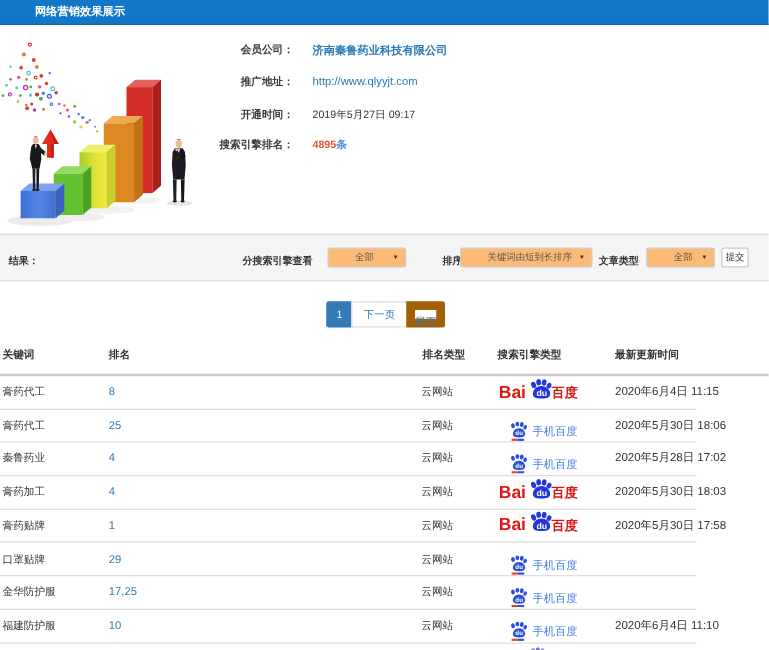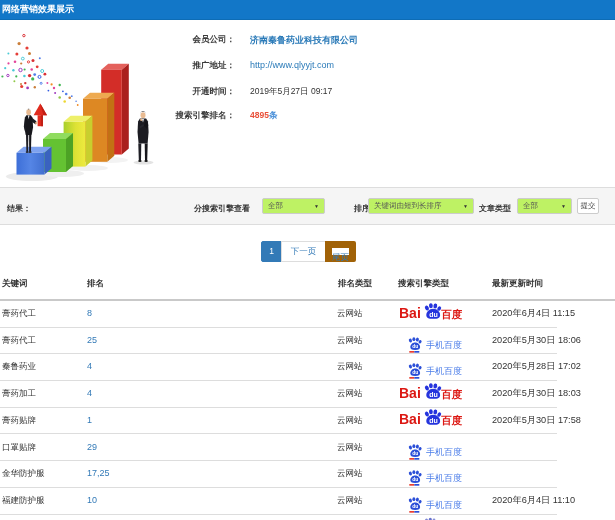--- a/index.html
+++ b/index.html
@@ -2,31 +2,31 @@
 <html><head>
 <meta charset="utf-8">
 <style>
 * { margin:0; padding:0; box-sizing:border-box; }
 html,body { width:615px; height:520px; background:#fff; overflow:hidden;
   font-family:"Liberation Sans", sans-serif; }
 body { position:relative; }
 .abs { position:absolute; }
 .titlebar { position:absolute; left:0; top:0; width:615px; height:20px;
   background:#1277c8; border-bottom:1px solid #0d6cb5; color:#fff;
-  font-size:9px; font-weight:bold; line-height:19px; padding-left:2px; }
+  font-size:9px; font-weight:bold; line-height:19px; padding-left:28px; }
 .lbl { position:absolute; width:110px; text-align:right; font-weight:bold;
   color:#3a3a3a; font-size:8.5px; }
 .val { position:absolute; left:250px; font-size:8.5px; color:#333; }
 .blue { color:#2a7ab8; }
 .filterbar { position:absolute; left:0; top:187px; width:615px; height:38px;
   background:#f5f5f5; border-top:1px solid #ddd; border-bottom:1px solid #ddd; }
 .fl { position:absolute; font-size:8px; font-weight:bold; color:#333; top:15px; }
-.sel { position:absolute; top:10px; height:16px; background:#bef264;
+.sel { position:absolute; top:10px; height:16px; background:#fdba74;
   border:1px solid #ccc; border-radius:2px; font-size:7.5px; color:#555;
-  line-height:14px; padding-left:5px; }
+  line-height:14px; padding-left:21px; }
 .sel .car { position:absolute; right:5px; top:5px; font-size:5px; color:#333; line-height:5px;}
 .btn { position:absolute; top:10px; height:16px; background:#fff;
   border:1px solid #ccc; border-radius:2px; font-size:7.5px; color:#333;
   text-align:center; line-height:14px; }
 .pg { position:absolute; top:241px; height:21px; font-size:8.5px;
   text-align:center; line-height:19px; }
 .pg1 { left:261px; width:21px; background:#337ab7; border:1px solid #337ab7;
   color:#fff; border-radius:2px 0 0 2px; }
 .pg2 { left:281px; width:45px; background:#fff; border:1px solid #ddd; color:#337ab7; }
 .pg3 { left:325px; width:31px; background:#fff; border:7px solid #a16207;

